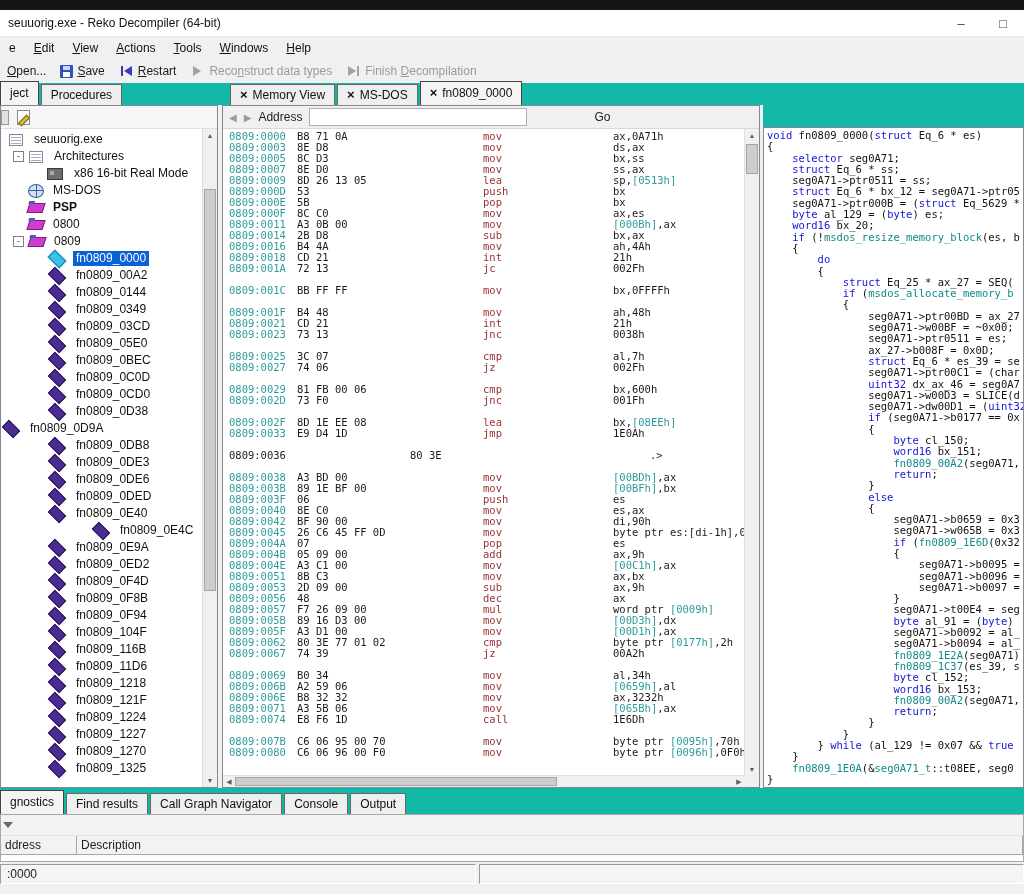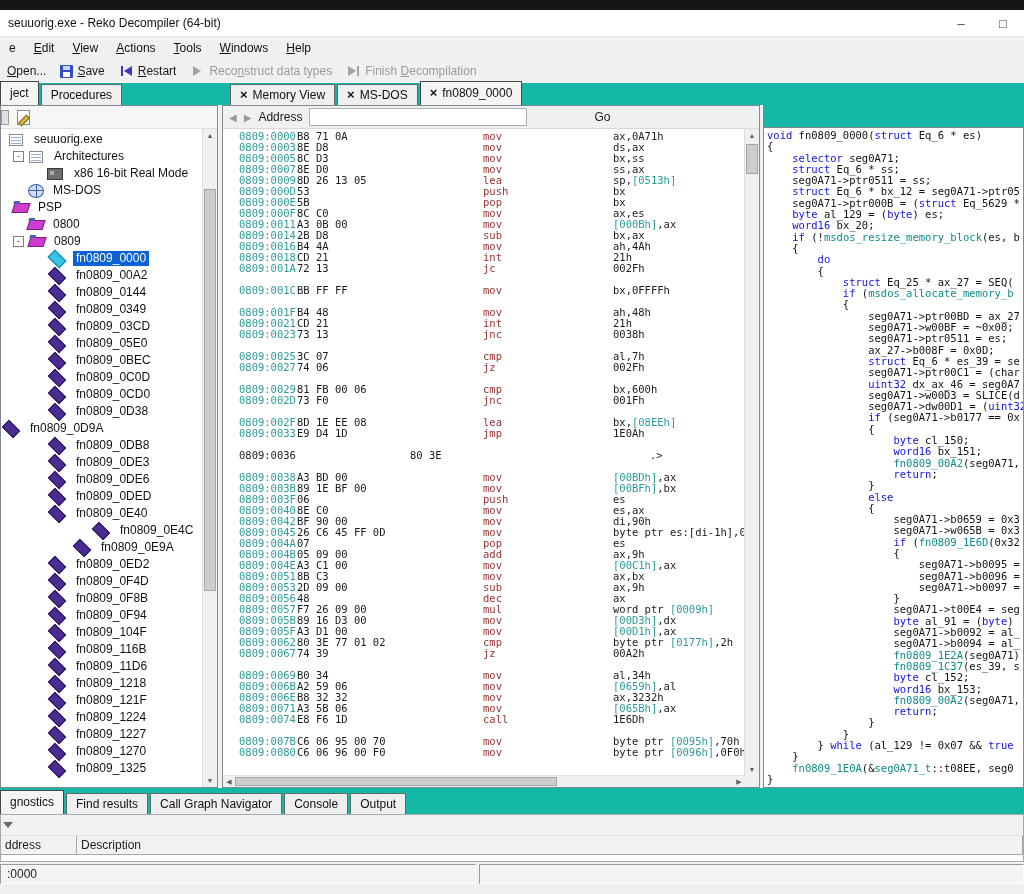--- a/index.html
+++ b/index.html
@@ -62,21 +62,21 @@
   
   .splitter{width:4px;flex:0 0 4px;background:#f0f0f0;}
   .splitter2{width:3px;flex:0 0 3px;background:#f0f0f0;}
   .mid-panel{width:538px;flex:0 0 538px;border:1px solid #828790;background:#fff;box-sizing:border-box;display:flex;flex-direction:column;position:relative;}
   .mid-header{height:22px;flex:0 0 22px;background:#f0f0f0;border-bottom:1px solid #d8d8d8;display:flex;align-items:center;font-size:12px;gap:7px;padding-left:6px;color:#222;}
   .nav-arrow{color:#9a9a9a;font-size:10px;}
   .addr-input{width:210px;height:16px;border:1px solid #b0b0b0;background:#fff;font-size:11px;padding:0 3px;}
   .go-label{margin-left:60px;color:#222;}
   .listing{flex:1;position:relative;overflow:hidden;font-family:"DejaVu Sans Mono",monospace;font-size:10.5px;line-height:11px;padding:2px 0 0 4px;}
   .lrow{height:11px;position:relative;white-space:pre;}
-  .c-a{position:absolute;left:12px;color:#2e9b9b;}
+  .c-a{position:absolute;left:2px;color:#2e9b9b;}
   .lrow.data .c-a{color:#222;}
   .c-b{position:absolute;left:70px;color:#1a1a1a;}
   .c-m{position:absolute;left:256px;color:#993333;}
   .c-o{position:absolute;left:386px;color:#1a1a1a;}
   .c-b2{position:absolute;left:183px;color:#1a1a1a;}
   .c-ascii{position:absolute;left:423px;color:#1a1a1a;}
   .c-o .t, .t{color:#2e9b9b;}
   .mid-vscroll{position:absolute;top:23px;bottom:11px;right:0;width:14px;background:#f0f0f0;border-left:1px solid #e0e0e0;}
   .mid-hscroll{height:11px;flex:0 0 11px;background:#f0f0f0;border-top:1px solid #e0e0e0;position:relative;display:flex;align-items:center;}
   .hs-arrow{width:12px;text-align:center;font-size:7px;color:#606060;}
@@ -192,21 +192,21 @@
               <span class="tree-label">Architectures</span>
             </div>
             <div class="tree-row" style="padding-left: 46px;">
               <span class="ico chip"></span>
               <span class="tree-label">x86 16-bit Real Mode</span>
             </div>
             <div class="tree-row" style="padding-left: 27px;">
               <span class="ico globe"></span>
               <span class="tree-label">MS-DOS</span>
             </div>
-            <div class="tree-row" style="padding-left: 12px;">
+            <div class="tree-row" style="padding-left: 27px; font-weight: bold;">
               <span class="ico segment"></span>
               <span class="tree-label">PSP</span>
             </div>
             <div class="tree-row" style="padding-left: 27px;">
               <span class="ico segment"></span>
               <span class="tree-label">0800</span>
             </div>
             <div class="tree-row" style="padding-left: 12px;">
               <span class="expander">-</span>
               <span class="ico segment"></span>
@@ -273,21 +273,21 @@
               <span class="tree-label">fn0809_0DED</span>
             </div>
             <div class="tree-row" style="padding-left: 46px;">
               <span class="ico fn"></span>
               <span class="tree-label">fn0809_0E40</span>
             </div>
             <div class="tree-row" style="padding-left: 46px; margin-left: 44px;">
               <span class="ico fn"></span>
               <span class="tree-label">fn0809_0E4C</span>
             </div>
-            <div class="tree-row" style="padding-left: 71px;">
+            <div class="tree-row" style="padding-left: 46px;">
               <span class="ico fn"></span>
               <span class="tree-label">fn0809_0E9A</span>
             </div>
             <div class="tree-row" style="padding-left: 46px;">
               <span class="ico fn"></span>
               <span class="tree-label">fn0809_0ED2</span>
             </div>
             <div class="tree-row" style="padding-left: 46px;">
               <span class="ico fn"></span>
               <span class="tree-label">fn0809_0F4D</span>

